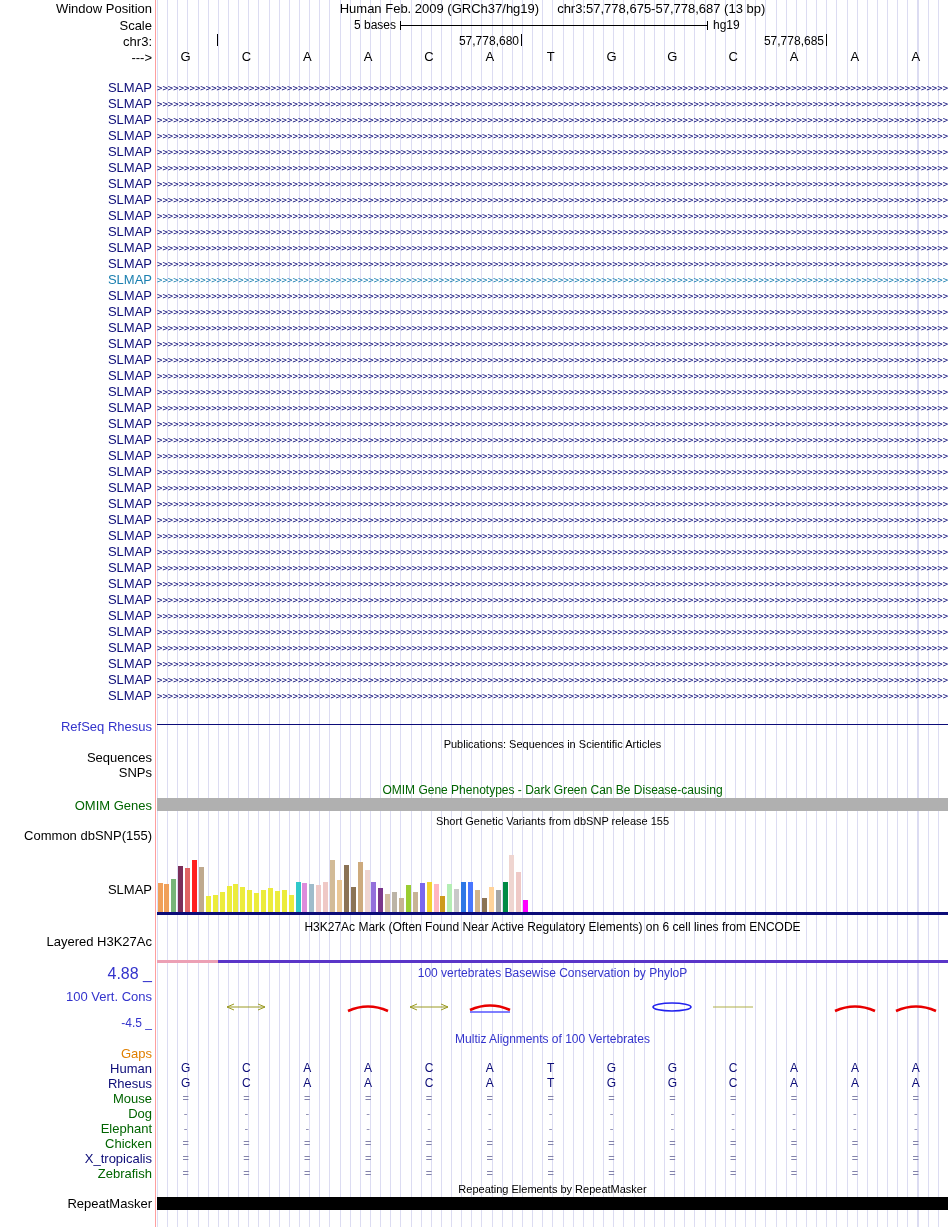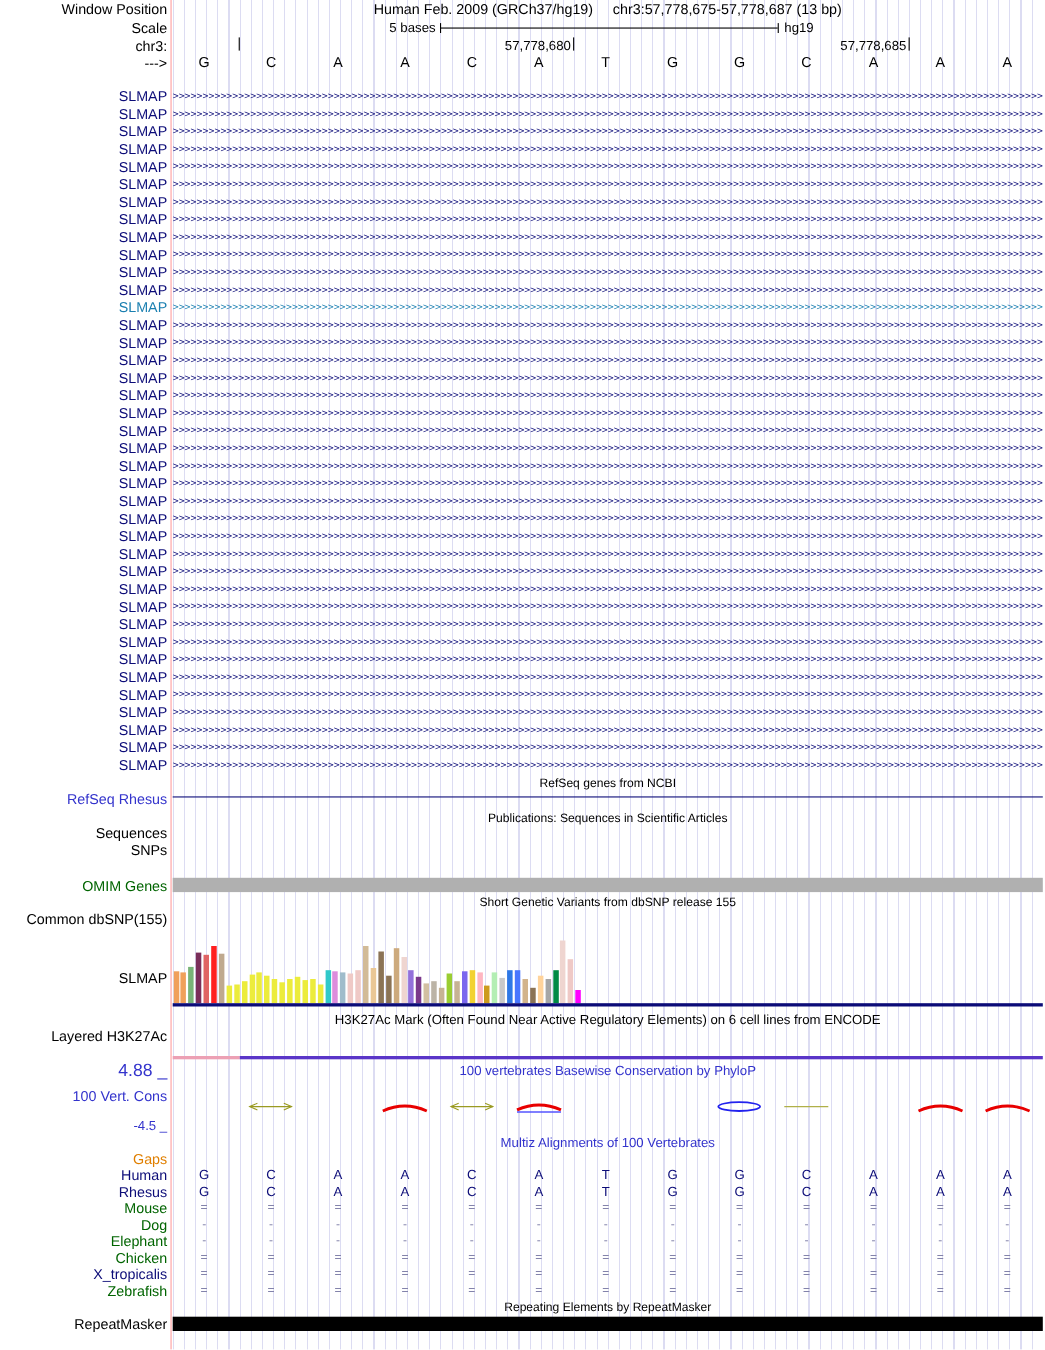--- a/index.html
+++ b/index.html
@@ -143,28 +143,28 @@
       <div class="lbl" style="top: 640px; color: rgb(12, 12, 120);">SLMAP</div>
       <div class="tx-row" style="top: 640px; color: rgb(12, 12, 120);">&gt;&gt;&gt;&gt;&gt;&gt;&gt;&gt;&gt;&gt;&gt;&gt;&gt;&gt;&gt;&gt;&gt;&gt;&gt;&gt;&gt;&gt;&gt;&gt;&gt;&gt;&gt;&gt;&gt;&gt;&gt;&gt;&gt;&gt;&gt;&gt;&gt;&gt;&gt;&gt;&gt;&gt;&gt;&gt;&gt;&gt;&gt;&gt;&gt;&gt;&gt;&gt;&gt;&gt;&gt;&gt;&gt;&gt;&gt;&gt;&gt;&gt;&gt;&gt;&gt;&gt;&gt;&gt;&gt;&gt;&gt;&gt;&gt;&gt;&gt;&gt;&gt;&gt;&gt;&gt;&gt;&gt;&gt;&gt;&gt;&gt;&gt;&gt;&gt;&gt;&gt;&gt;&gt;&gt;&gt;&gt;&gt;&gt;&gt;&gt;&gt;&gt;&gt;&gt;&gt;&gt;&gt;&gt;&gt;&gt;&gt;&gt;&gt;&gt;&gt;&gt;&gt;&gt;&gt;&gt;&gt;&gt;&gt;&gt;&gt;&gt;&gt;&gt;&gt;&gt;&gt;&gt;&gt;&gt;&gt;&gt;&gt;&gt;&gt;&gt;&gt;&gt;&gt;&gt;&gt;&gt;&gt;&gt;&gt;&gt;&gt;&gt;&gt;&gt;&gt;&gt;&gt;&gt;&gt;&gt;&gt;&gt;&gt;&gt;&gt;&gt;&gt;&gt;&gt;&gt;</div>
       <div class="lbl" style="top: 656px; color: rgb(12, 12, 120);">SLMAP</div>
       <div class="tx-row" style="top: 656px; color: rgb(12, 12, 120);">&gt;&gt;&gt;&gt;&gt;&gt;&gt;&gt;&gt;&gt;&gt;&gt;&gt;&gt;&gt;&gt;&gt;&gt;&gt;&gt;&gt;&gt;&gt;&gt;&gt;&gt;&gt;&gt;&gt;&gt;&gt;&gt;&gt;&gt;&gt;&gt;&gt;&gt;&gt;&gt;&gt;&gt;&gt;&gt;&gt;&gt;&gt;&gt;&gt;&gt;&gt;&gt;&gt;&gt;&gt;&gt;&gt;&gt;&gt;&gt;&gt;&gt;&gt;&gt;&gt;&gt;&gt;&gt;&gt;&gt;&gt;&gt;&gt;&gt;&gt;&gt;&gt;&gt;&gt;&gt;&gt;&gt;&gt;&gt;&gt;&gt;&gt;&gt;&gt;&gt;&gt;&gt;&gt;&gt;&gt;&gt;&gt;&gt;&gt;&gt;&gt;&gt;&gt;&gt;&gt;&gt;&gt;&gt;&gt;&gt;&gt;&gt;&gt;&gt;&gt;&gt;&gt;&gt;&gt;&gt;&gt;&gt;&gt;&gt;&gt;&gt;&gt;&gt;&gt;&gt;&gt;&gt;&gt;&gt;&gt;&gt;&gt;&gt;&gt;&gt;&gt;&gt;&gt;&gt;&gt;&gt;&gt;&gt;&gt;&gt;&gt;&gt;&gt;&gt;&gt;&gt;&gt;&gt;&gt;&gt;&gt;&gt;&gt;&gt;&gt;&gt;&gt;&gt;&gt;&gt;</div>
       <div class="lbl" style="top: 672px; color: rgb(12, 12, 120);">SLMAP</div>
       <div class="tx-row" style="top: 672px; color: rgb(12, 12, 120);">&gt;&gt;&gt;&gt;&gt;&gt;&gt;&gt;&gt;&gt;&gt;&gt;&gt;&gt;&gt;&gt;&gt;&gt;&gt;&gt;&gt;&gt;&gt;&gt;&gt;&gt;&gt;&gt;&gt;&gt;&gt;&gt;&gt;&gt;&gt;&gt;&gt;&gt;&gt;&gt;&gt;&gt;&gt;&gt;&gt;&gt;&gt;&gt;&gt;&gt;&gt;&gt;&gt;&gt;&gt;&gt;&gt;&gt;&gt;&gt;&gt;&gt;&gt;&gt;&gt;&gt;&gt;&gt;&gt;&gt;&gt;&gt;&gt;&gt;&gt;&gt;&gt;&gt;&gt;&gt;&gt;&gt;&gt;&gt;&gt;&gt;&gt;&gt;&gt;&gt;&gt;&gt;&gt;&gt;&gt;&gt;&gt;&gt;&gt;&gt;&gt;&gt;&gt;&gt;&gt;&gt;&gt;&gt;&gt;&gt;&gt;&gt;&gt;&gt;&gt;&gt;&gt;&gt;&gt;&gt;&gt;&gt;&gt;&gt;&gt;&gt;&gt;&gt;&gt;&gt;&gt;&gt;&gt;&gt;&gt;&gt;&gt;&gt;&gt;&gt;&gt;&gt;&gt;&gt;&gt;&gt;&gt;&gt;&gt;&gt;&gt;&gt;&gt;&gt;&gt;&gt;&gt;&gt;&gt;&gt;&gt;&gt;&gt;&gt;&gt;&gt;&gt;&gt;&gt;&gt;</div>
       <div class="lbl" style="top: 688px; color: rgb(12, 12, 120);">SLMAP</div>
       <div class="tx-row" style="top: 688px; color: rgb(12, 12, 120);">&gt;&gt;&gt;&gt;&gt;&gt;&gt;&gt;&gt;&gt;&gt;&gt;&gt;&gt;&gt;&gt;&gt;&gt;&gt;&gt;&gt;&gt;&gt;&gt;&gt;&gt;&gt;&gt;&gt;&gt;&gt;&gt;&gt;&gt;&gt;&gt;&gt;&gt;&gt;&gt;&gt;&gt;&gt;&gt;&gt;&gt;&gt;&gt;&gt;&gt;&gt;&gt;&gt;&gt;&gt;&gt;&gt;&gt;&gt;&gt;&gt;&gt;&gt;&gt;&gt;&gt;&gt;&gt;&gt;&gt;&gt;&gt;&gt;&gt;&gt;&gt;&gt;&gt;&gt;&gt;&gt;&gt;&gt;&gt;&gt;&gt;&gt;&gt;&gt;&gt;&gt;&gt;&gt;&gt;&gt;&gt;&gt;&gt;&gt;&gt;&gt;&gt;&gt;&gt;&gt;&gt;&gt;&gt;&gt;&gt;&gt;&gt;&gt;&gt;&gt;&gt;&gt;&gt;&gt;&gt;&gt;&gt;&gt;&gt;&gt;&gt;&gt;&gt;&gt;&gt;&gt;&gt;&gt;&gt;&gt;&gt;&gt;&gt;&gt;&gt;&gt;&gt;&gt;&gt;&gt;&gt;&gt;&gt;&gt;&gt;&gt;&gt;&gt;&gt;&gt;&gt;&gt;&gt;&gt;&gt;&gt;&gt;&gt;&gt;&gt;&gt;&gt;&gt;&gt;&gt;</div>
     </div>
 
-  <div class="ctitle small" style="top:705px">RefSeq genes from NCBI</div>
   <div class="hline" style="top:724px;height:1px;background:#0c0c78"></div>
   <div class="lbl blue" style="top:719px">RefSeq Rhesus</div>
 
   <div class="ctitle small" style="top:737px">Publications: Sequences in Scientific Articles</div>
   <div class="lbl" style="top:750px">Sequences</div>
   <div class="lbl" style="top:765px">SNPs</div>
 
+  <div class="ctitle green" style="top:783px">OMIM Gene Phenotypes - Dark Green Can Be Disease-causing</div>
   <div class="hline" style="top: 798px; height: 13px; background: rgb(176, 176, 176);" id="omim-bar"></div>
   <div class="lbl green" style="top:798px">OMIM Genes</div>
 
   <div class="ctitle small" style="top:814px">Short Genetic Variants from dbSNP release 155</div>
   <div class="lbl" style="top:828px">Common dbSNP(155)</div>
 
   <div class="lbl" style="top:882px">SLMAP</div>
   <div id="gtex-bars">
       <div class="bar" style="left: 157.5px; height: 29px; top: 883px; background: rgb(240, 160, 90);"></div>
       <div class="bar" style="left: 164.4px; height: 28px; top: 884px; background: rgb(240, 160, 90);"></div>

